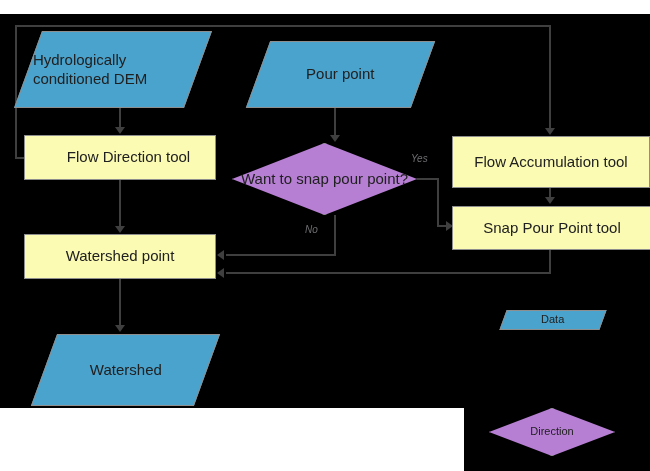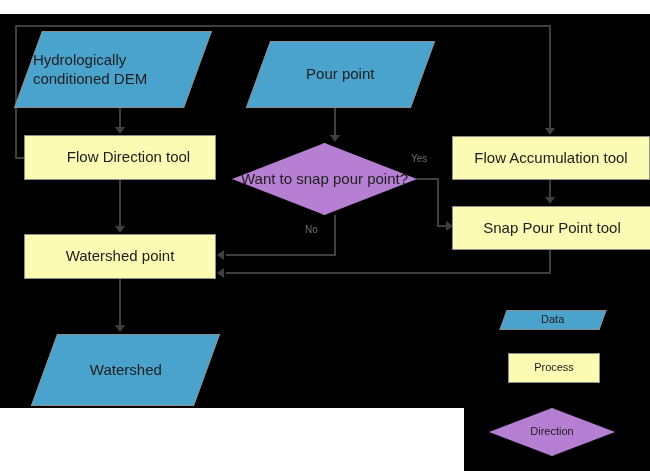--- a/index.html
+++ b/index.html
@@ -106,21 +106,21 @@
   #node-pourpoint {
     left: 258px; top: 41px; width: 165px; height: 67px;
     font-size: 15px;
   }
   #node-flowdir {
     left: 24px; top: 135px; width: 192px; height: 45px;
     font-size: 15px;
     padding-left: 17px;
   }
   #node-flowaccum {
-    left: 452px; top: 136px; width: 198px; height: 44px;
+    left: 452px; top: 136px; width: 198px; height: 52px;
     font-size: 15px;
   }
   #node-snappour {
     left: 452px; top: 206px; width: 200px; height: 44px;
     font-size: 15px;
   }
   #node-watershedtool {
     left: 24px; top: 234px; width: 192px; height: 45px;
     font-size: 15px;
   }
@@ -132,20 +132,21 @@
     left: 232px; top: 143px; width: 185px; height: 72px;
     font-size: 15px;
   }
   #node-decision .lbl { line-height: 1.3; }
   
   .edge-label {
     position: absolute;
     font-size: 10px;
     color: #6e6e72;
     letter-spacing: 0px;
+    font-style: italic;
   }
   #label-yes { left: 411px; top: 153px; }
   #label-no  { left: 305px; top: 224px; }
   
   .legend-data {
     left: 503px; top: 310px; width: 100px; height: 20px;
     font-size: 11px;
   }
   .legend-process {
     left: 508px; top: 353px; width: 92px; height: 30px;
@@ -232,20 +233,17 @@
   <div class="node data-shape" id="node-watershed">
     <span class="lbl">Watershed</span>
   </div>
 
   <div class="edge-label" id="label-yes">Yes</div>
   <div class="edge-label" id="label-no">No</div>
 
   <div class="node data-shape legend-data">
     <span class="lbl">Data</span>
   </div>
-  <div class="node process-shape legend-process">
-    <span class="lbl">Process</span>
-  </div>
   <div class="node decision-shape legend-decision">
     <span class="lbl">Direction</span>
   </div>
 
 </div>
 
 </body></html>

